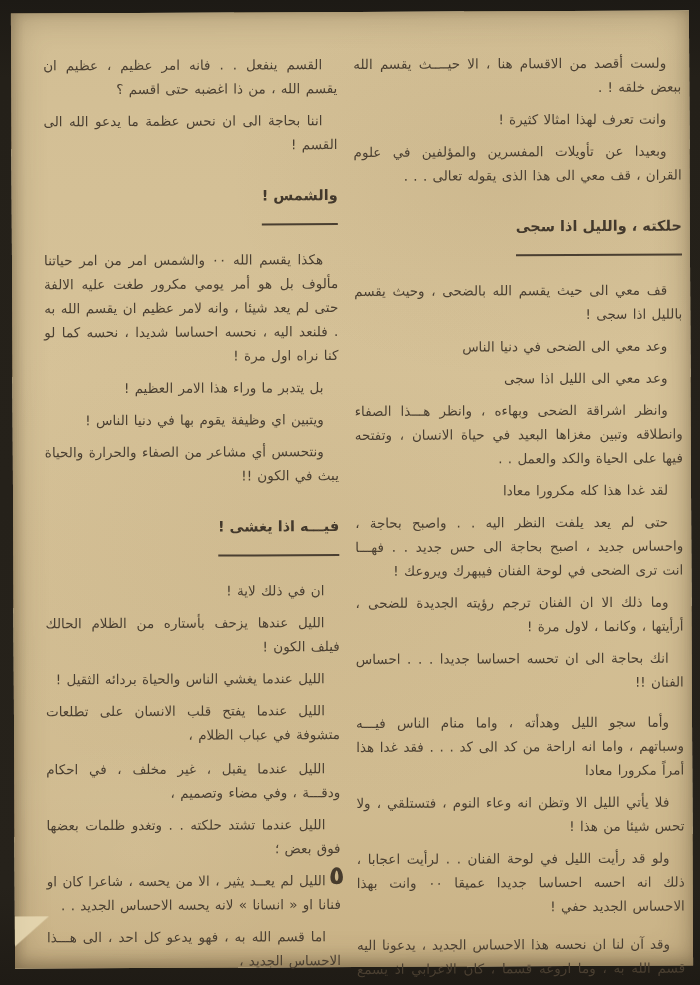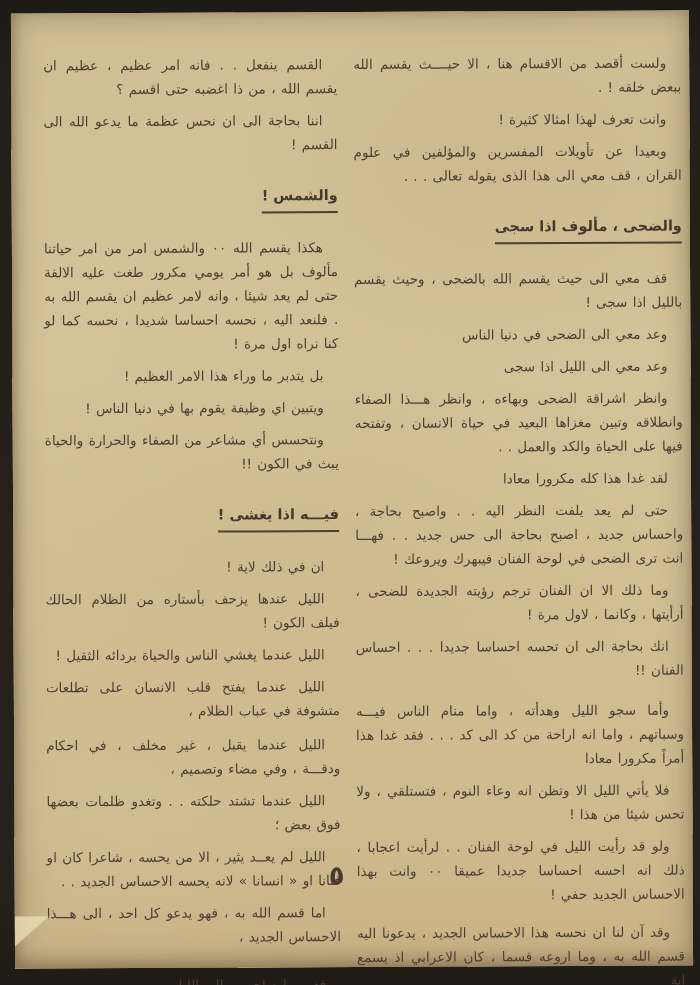--- a/index.html
+++ b/index.html
@@ -77,21 +77,21 @@
 
   .heading {
     margin: 28px 0 22px 0;
     font-size: 14.5px;
     font-weight: bold;
     line-height: 22px;
     color: #43392c;
   }
   .heading .heading-text {
     display: inline-block;
-    padding-bottom: 5px;
+    padding-bottom: 17px;
     border-bottom: 2px solid #4a3f31;
   }
 
   
   .col-right .block:nth-child(13) { margin-top: 16px; }   
   .col-right .block:nth-child(16) { margin-top: 14px; }   
   .col-left  .block:nth-child(13) { margin-top: 10px; }
   .col-left  .block:last-child    { margin-top: 24px; }   
 
   .page-number {
@@ -108,21 +108,21 @@
 </head>
 <body>
 
 <div class="scan-frame">
   <div class="paper" dir="rtl">
     <div class="page-body">
       <div class="col col-right">
           <div class="block para">ولست أقصد من الاقسام هنا ، الا حيــــث يقسم الله ببعض خلقه ! .</div>
           <div class="block para">وانت تعرف لهذا امثالا كثيرة !</div>
           <div class="block para">وبعيدا عن تأويلات المفسرين والمؤلفين في علوم القران ، قف معي الى هذا الذى يقوله تعالى . . .</div>
-          <div class="block heading"><span class="heading-text">والضحى ، مألوف اذا سجى</span></div>
+          <div class="block heading"><span class="heading-text">حلكته ، والليل اذا سجى</span></div>
           <div class="block para">قف معي الى حيث يقسم الله بالضحى ، وحيث يقسم بالليل اذا سجى !</div>
           <div class="block para">وعد معي الى الضحى في دنيا الناس</div>
           <div class="block para">وعد معي الى الليل اذا سجى</div>
           <div class="block para">وانظر اشراقة الضحى وبهاءه ، وانظر هـــذا الصفاء وانطلاقه وتبين مغزاها البعيد في حياة الانسان ، وتفتحه فيها على الحياة والكد والعمل . .</div>
           <div class="block para">لقد غدا هذا كله مكرورا معادا</div>
           <div class="block para">حتى لم يعد يلفت النظر اليه . . واصبح بحاجة ، واحساس جديد ، اصبح بحاجة الى حس جديد . . فهـــا انت ترى الضحى في لوحة الفنان فيبهرك ويروعك !</div>
           <div class="block para">وما ذلك الا ان الفنان ترجم رؤيته الجديدة للضحى ، أرأيتها ، وكانما ، لاول مرة !</div>
           <div class="block para">انك بحاجة الى ان تحسه احساسا جديدا . . . احساس الفنان !!</div>
           <div class="block para">وأما سجو الليل وهدأته ، واما منام الناس فيـــه وسباتهم ، واما انه اراحة من كد الى كد . . . فقد غدا هذا أمراً مكرورا معادا</div>
           <div class="block para">فلا يأتي الليل الا وتظن انه وعاء النوم ، فتستلقي ، ولا تحس شيئا من هذا !</div>

